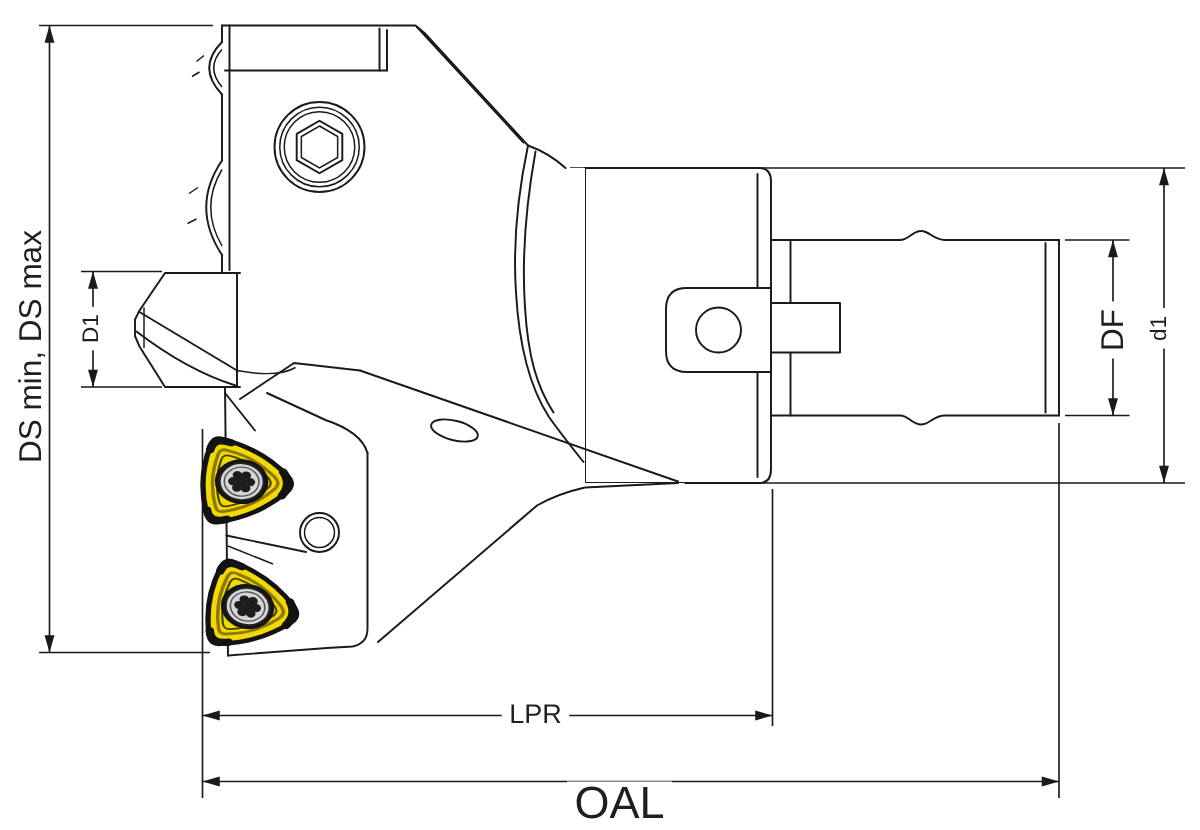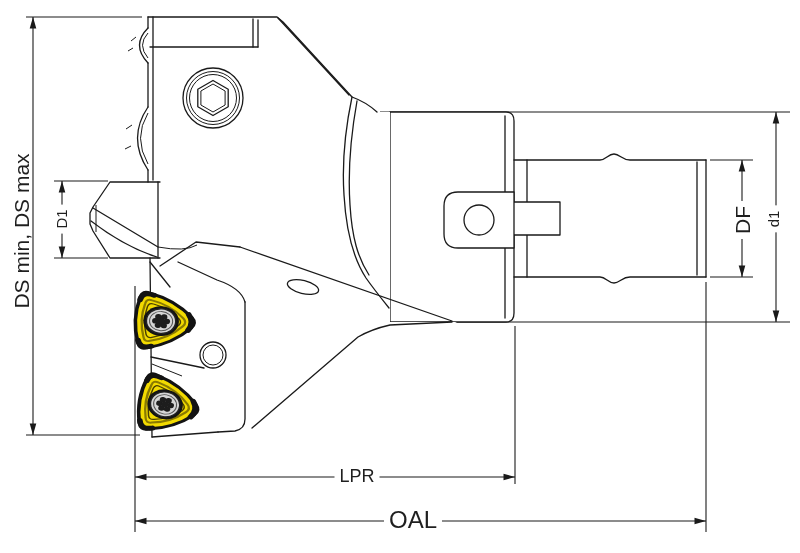--- a/index.html
+++ b/index.html
@@ -190,15 +190,15 @@
 <div class="dim-label rot" style="left:21px;top:231px;font-size:21px;">DS min, DS max</div>
 
 <div class="dim-label rot" style="left:61px;top:219px;font-size:15px;">D1</div>
 
 <div class="dim-label rot" style="left:742px;top:220px;font-size:21px;">DF</div>
 
 <div class="dim-label rot" style="left:773px;top:219px;font-size:15px;">d1</div>
 
 <div class="dim-label" style="left:329px;top:476px;font-size:18px;margin-left:28px;">LPR</div>
 
-<div class="dim-label" style="left:413px;top:520px;font-size:24px;">OAL</div>
+<div class="dim-label" style="left:413px;top:536px;font-size:30px;">OAL</div>
 
 </div>
 
 </body></html>

